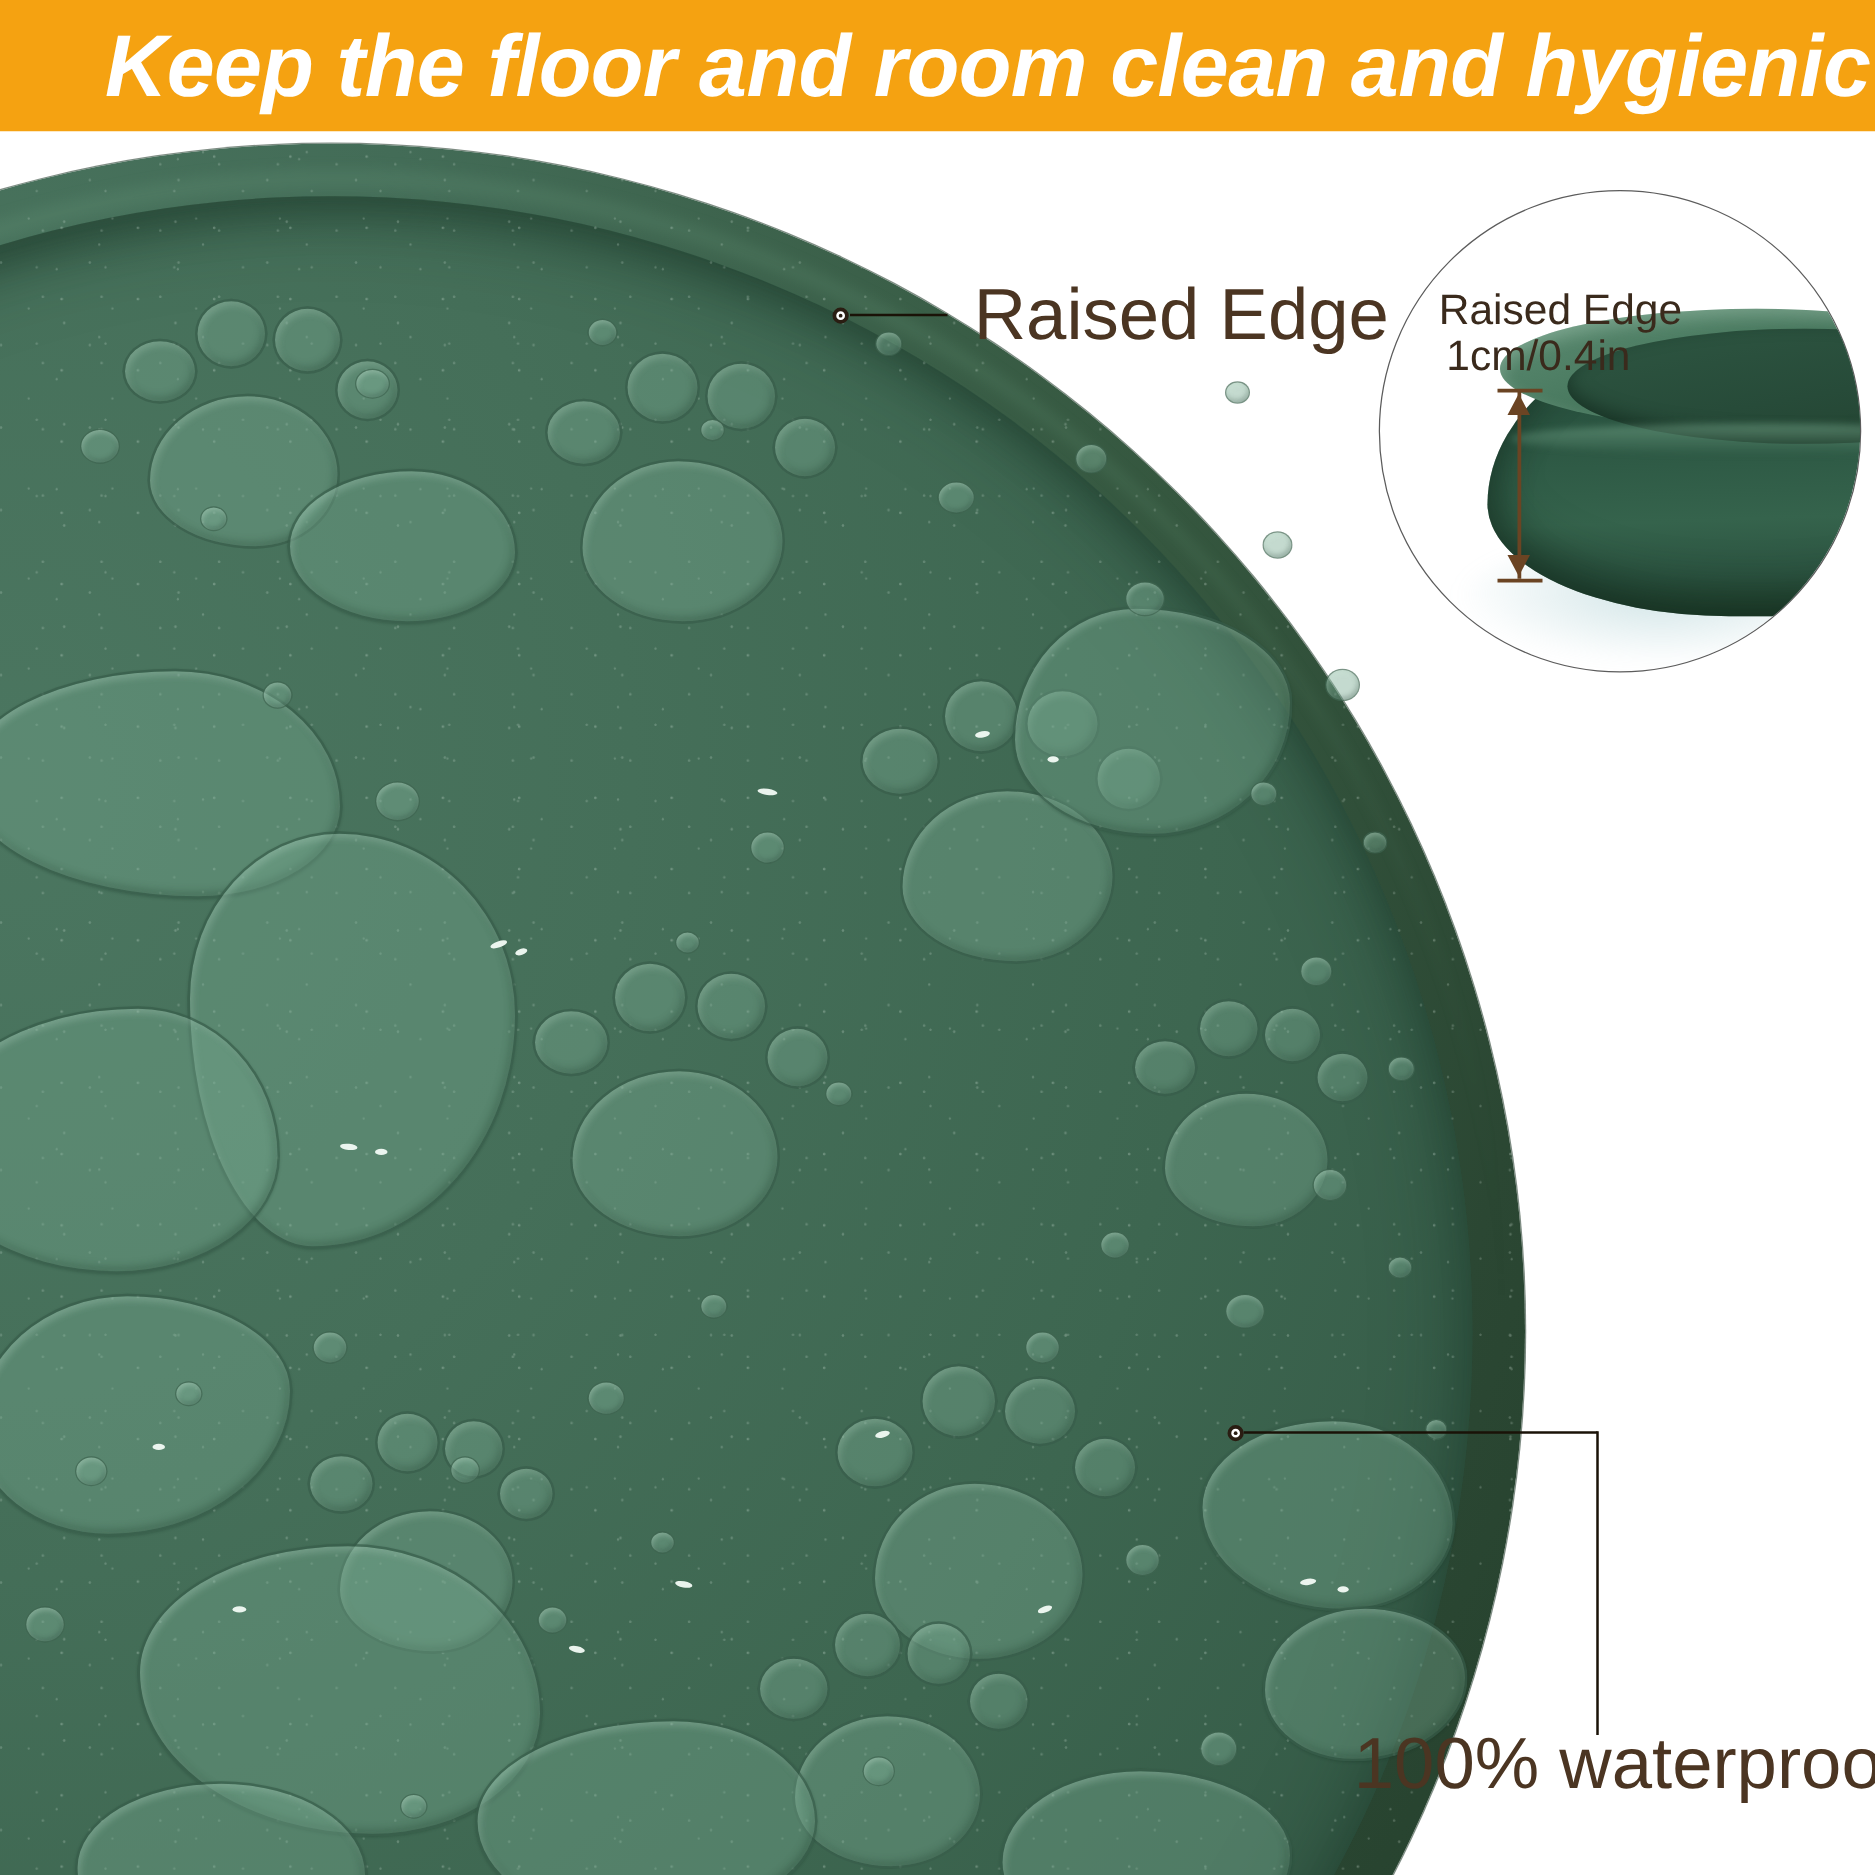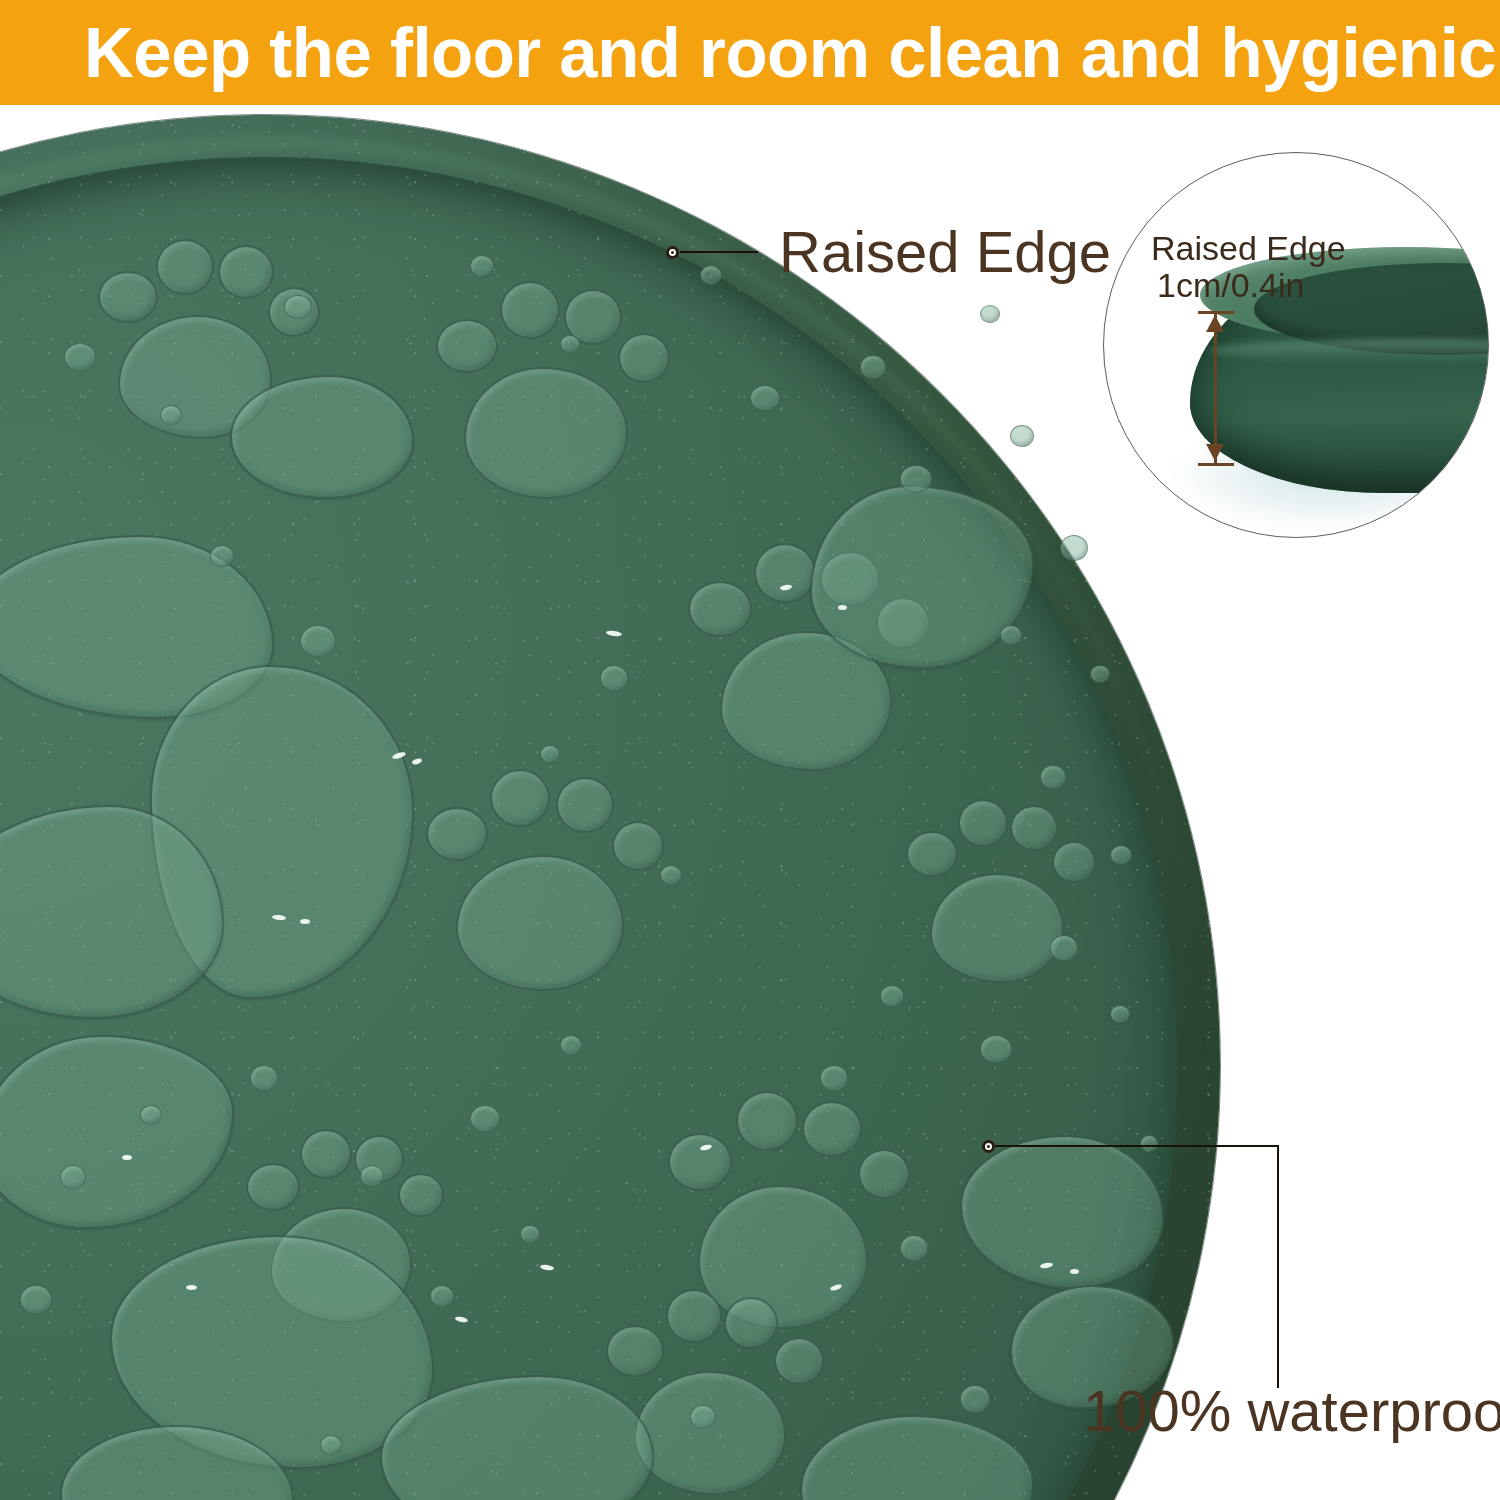--- a/index.html
+++ b/index.html
@@ -19,20 +19,21 @@
   }
 
   
   #header-banner {
     position: absolute;
     left: 0; top: 0;
     width: 1500px;
     height: 105px;
     background: #f5a211;
     z-index: 40;
+    font-style: italic;
   }
   #header-title {
     position: absolute;
     left: 84px;
     top: 9px;
     font-family: "Liberation Sans Narrow", "Liberation Sans", sans-serif;
     font-size: 70px;
     line-height: 88px;
     font-weight: bold;
     color: #ffffff;

